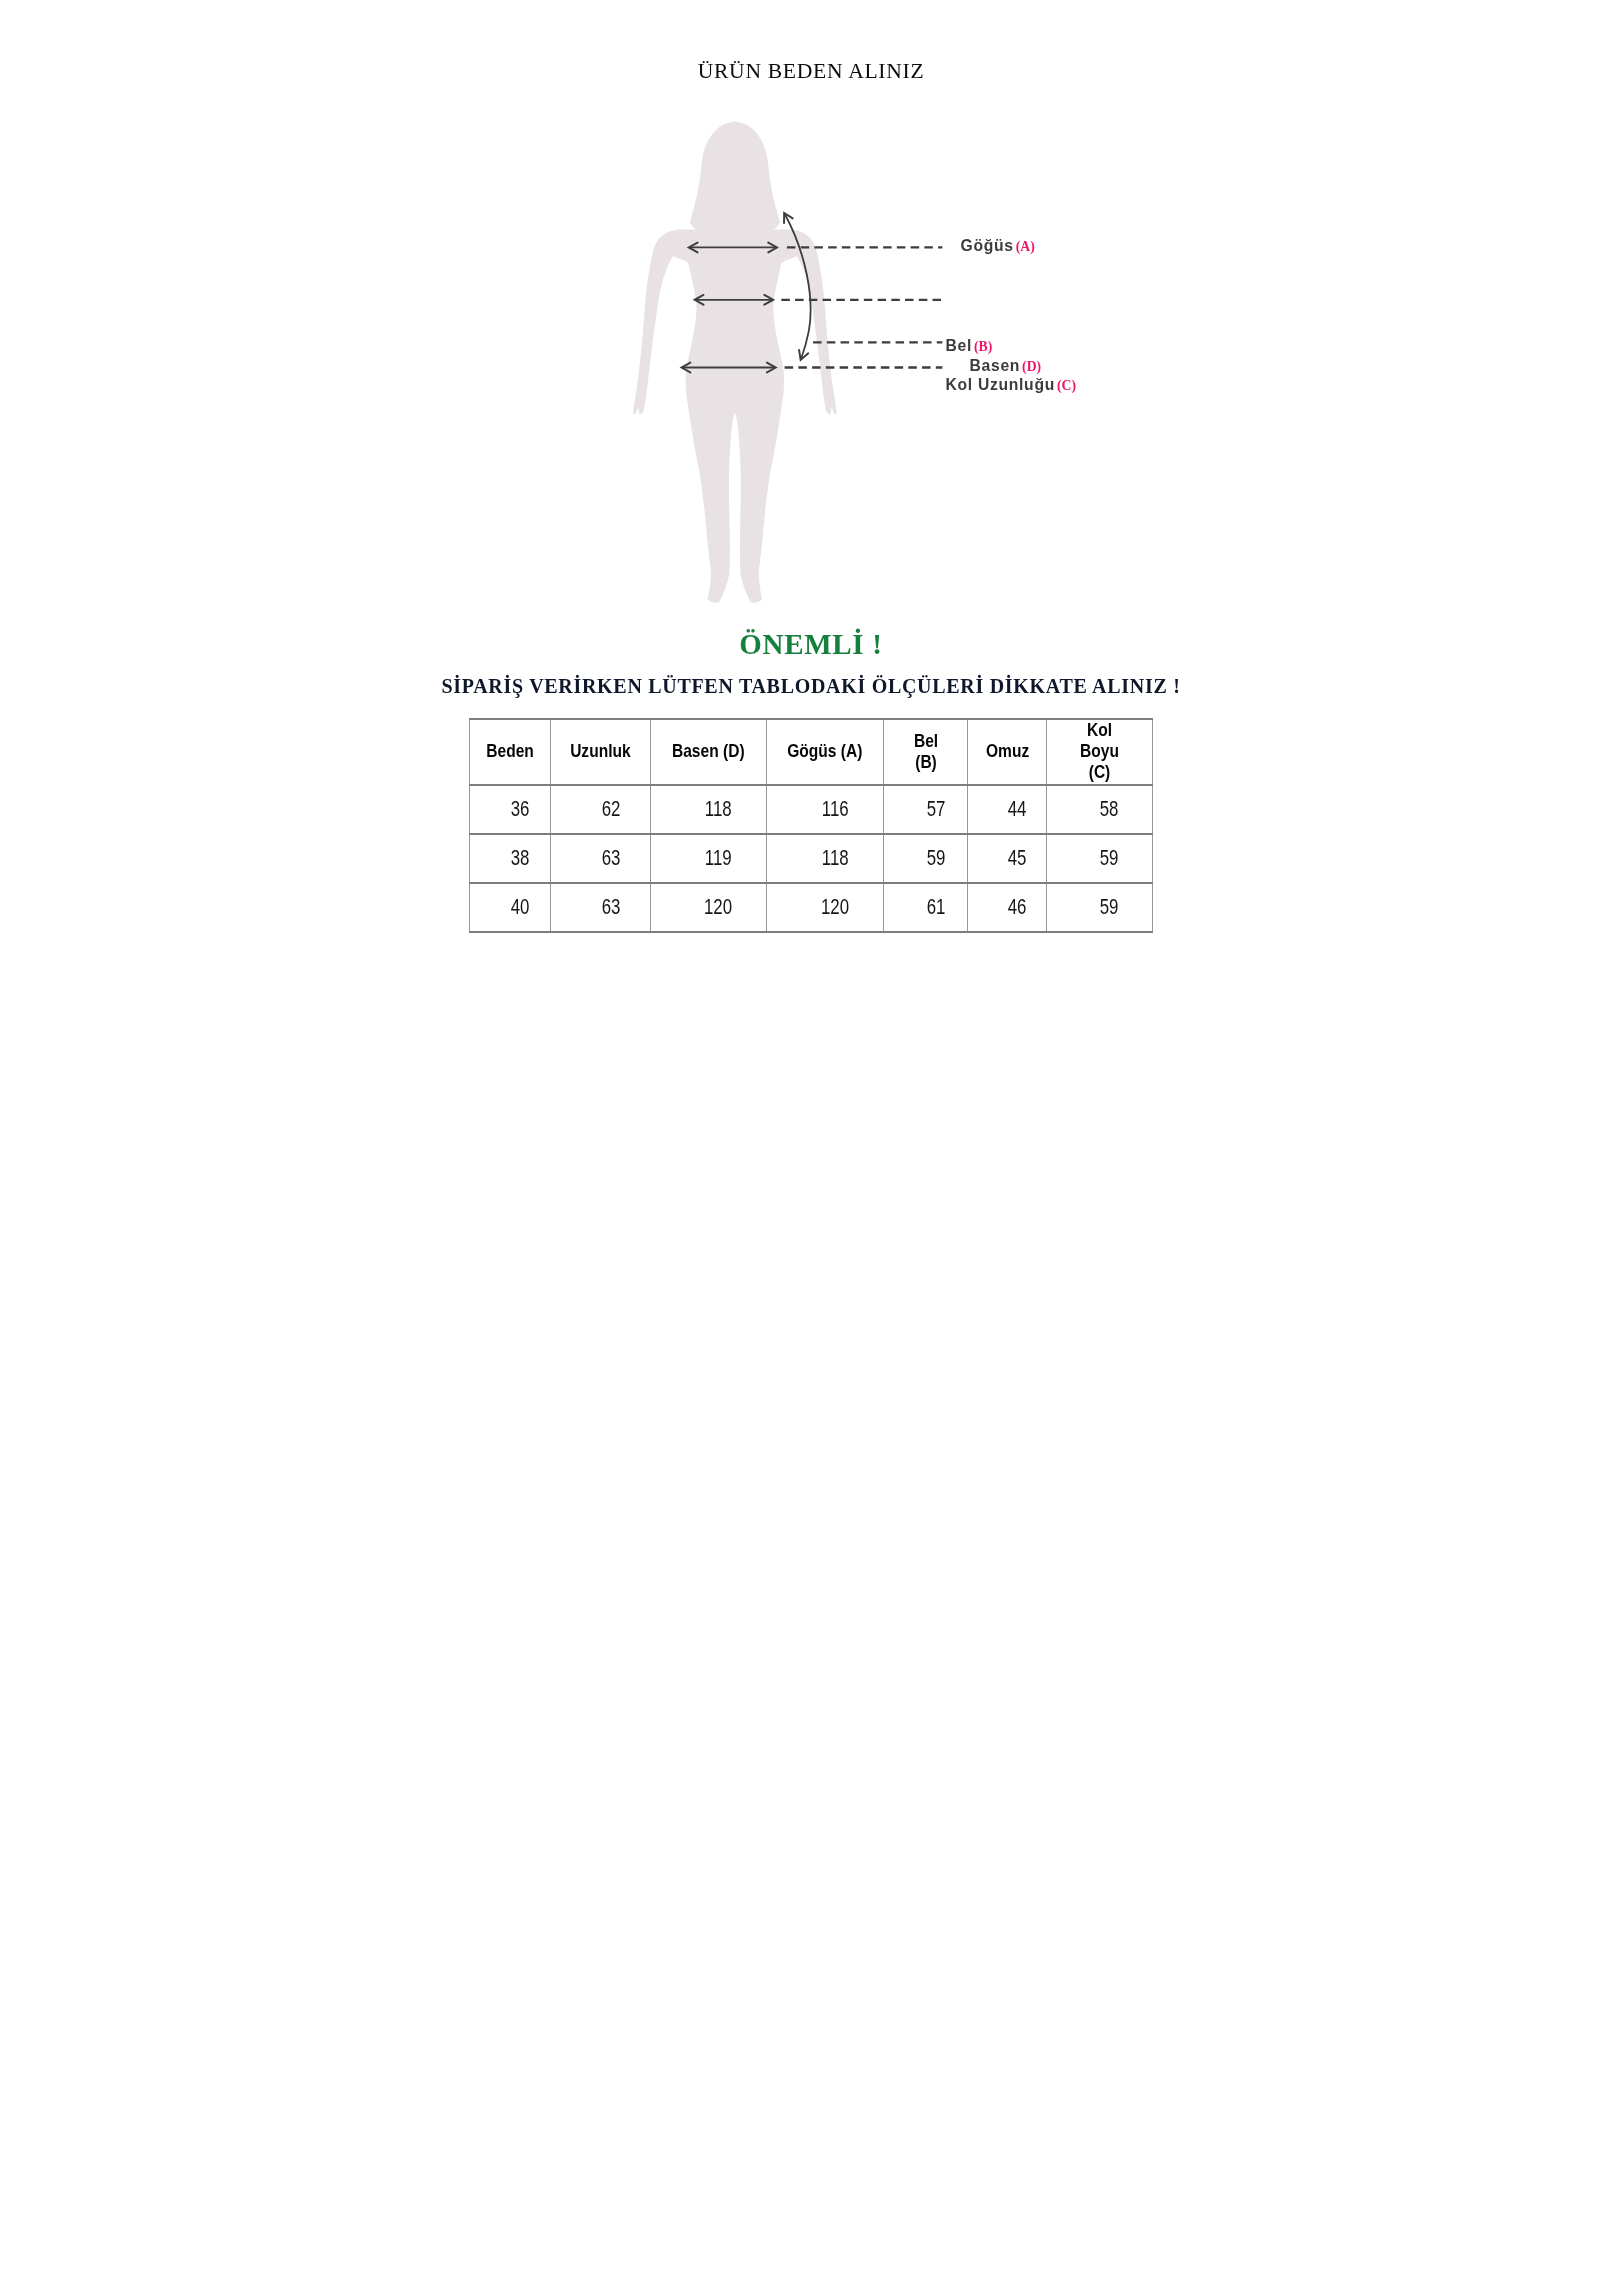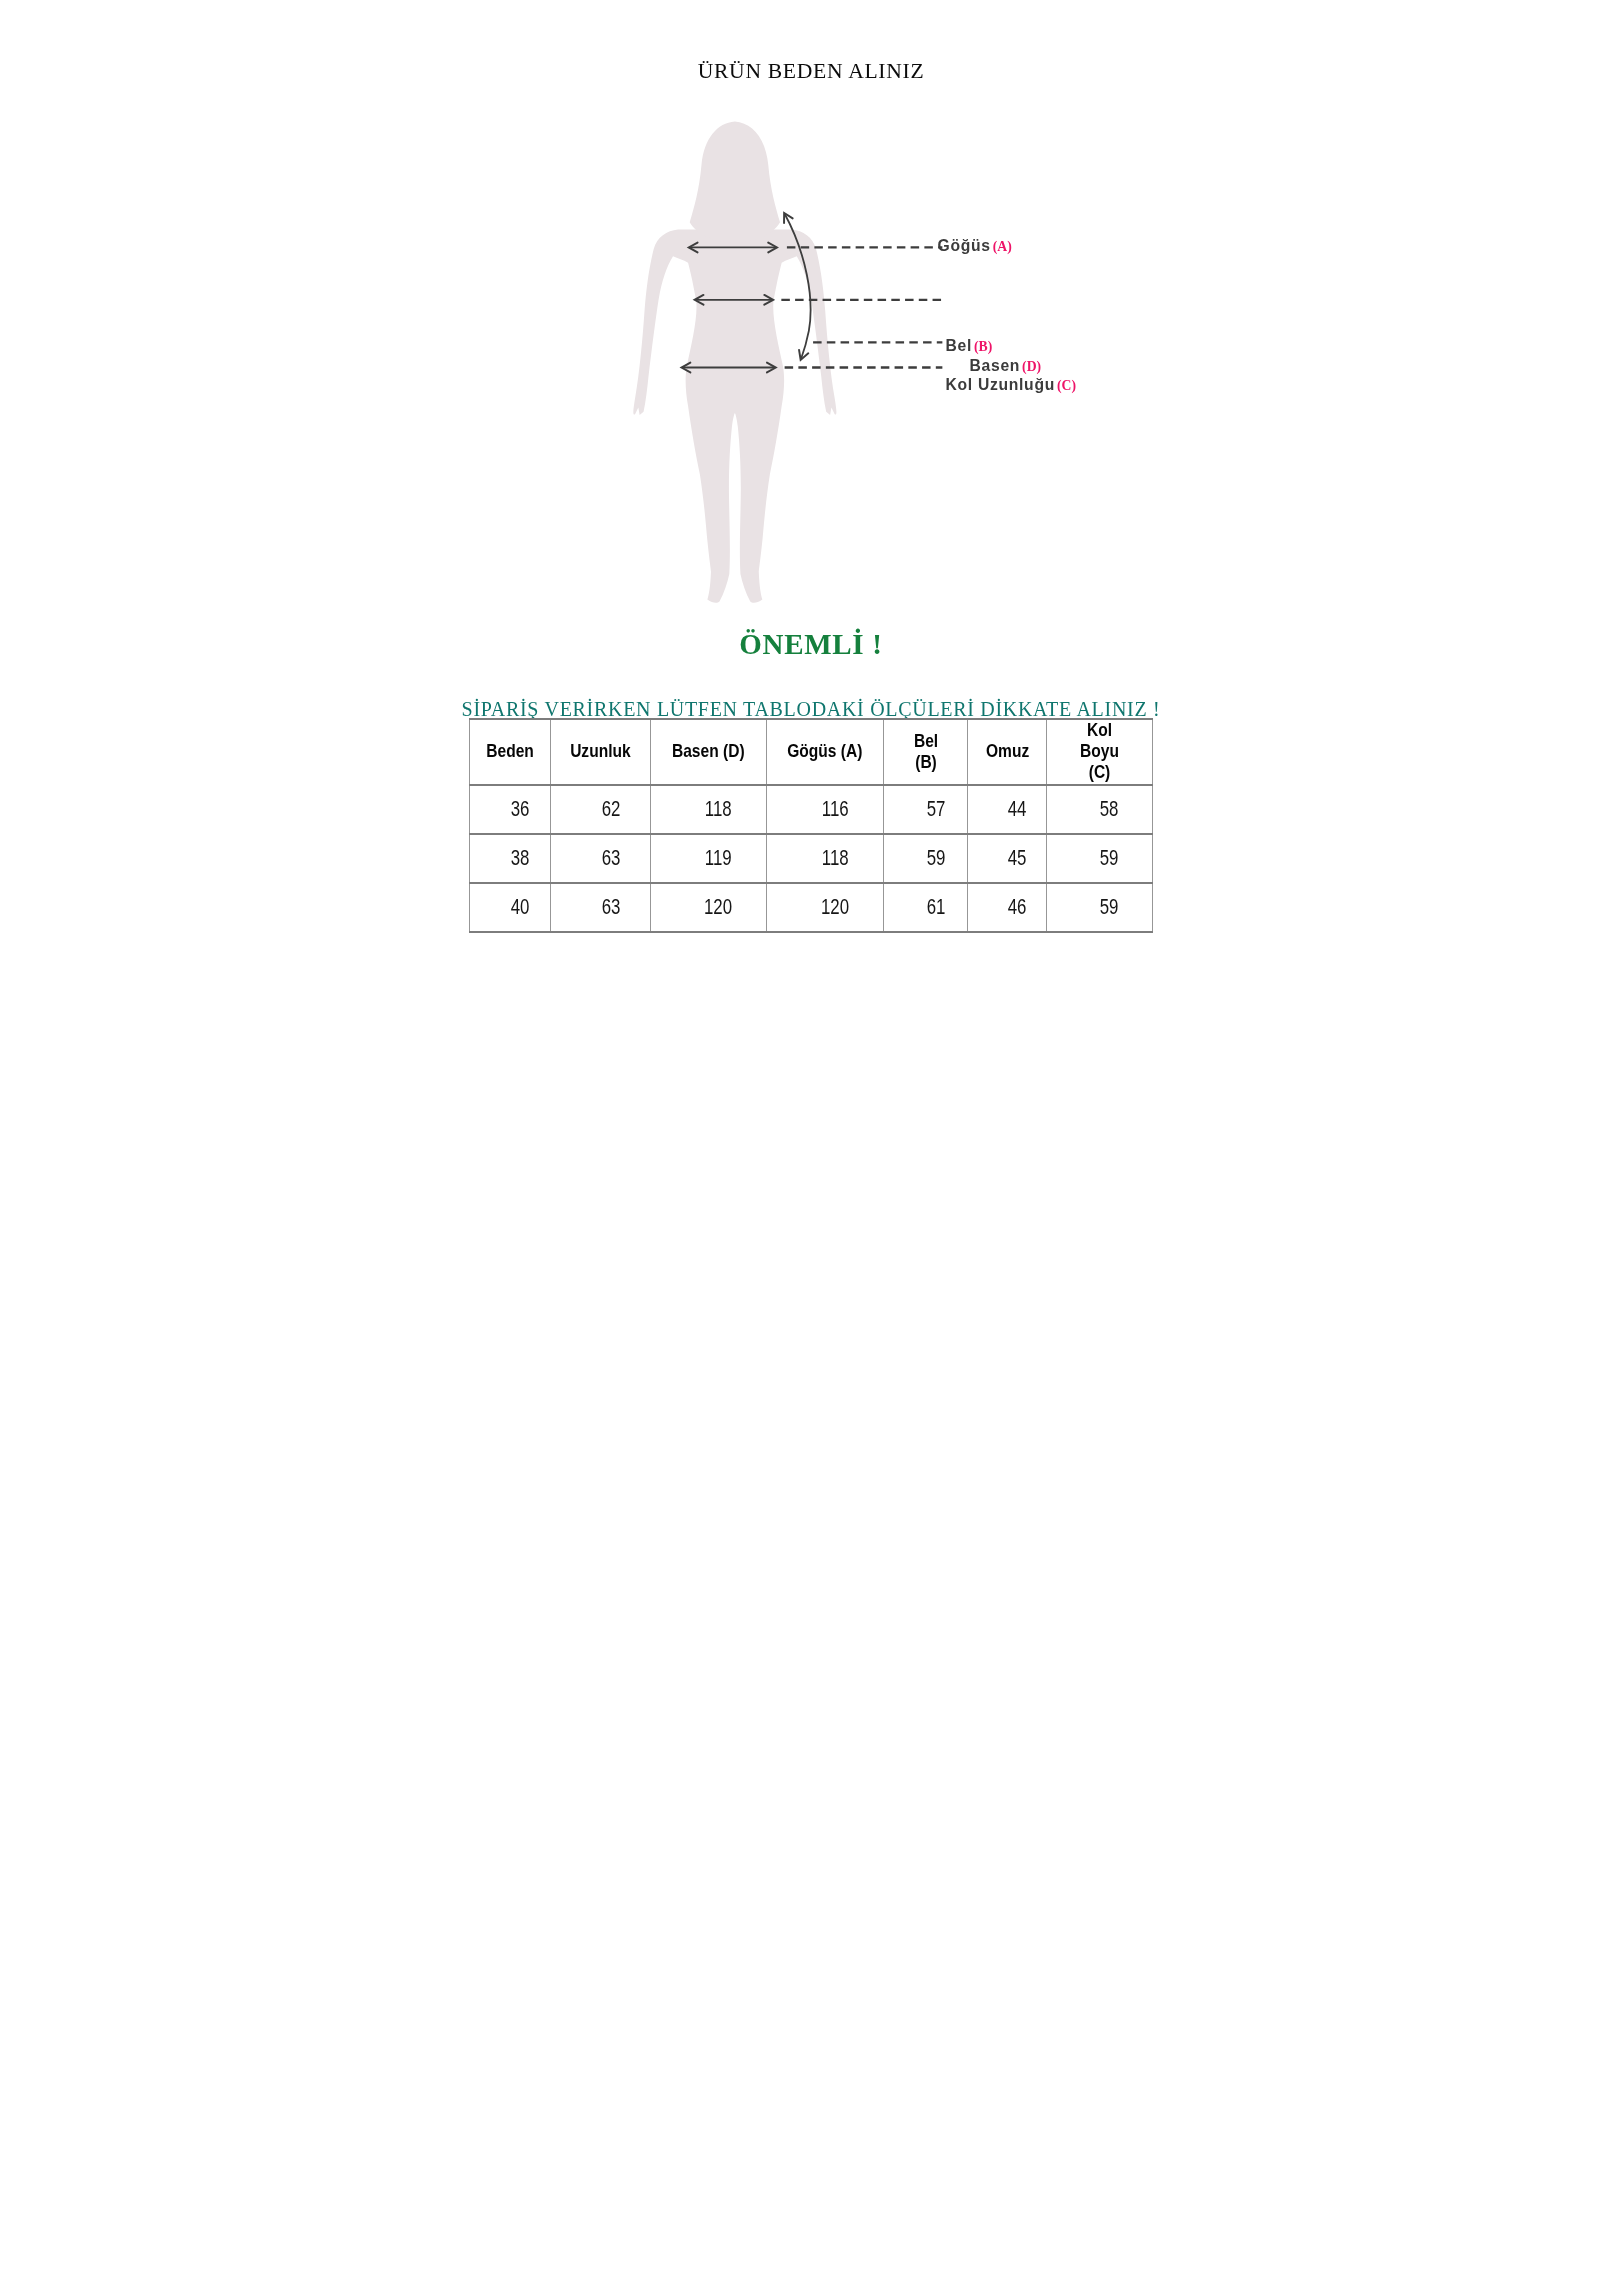--- a/index.html
+++ b/index.html
@@ -37,43 +37,43 @@
     white-space:nowrap;
   }
   .meas-label .letter {
     font-family:"Liberation Serif", serif;
     font-weight:700;
     font-size:13.7px;
     letter-spacing:0;
     color:#ee1468;
     margin-left:2px;
   }
-  .lbl-gogus  { left:532px; top:237px; }
+  .lbl-gogus  { left:555px; top:237px; }
   .lbl-bel    { left:540px; top:289px;margin-top:48px; }
   .lbl-kol    { left:540px; top:332px;margin-top:44px; }
   .lbl-basen  { left:540px; top:357px;padding-left:24px; }
 
   
   .important {
     position:absolute; top:628px; left:0; width:100%;
     text-align:center;
     font-family:"Liberation Serif", serif;
     font-weight:700;
     font-size:29px;
     letter-spacing:0.7px;
     color:#15803d;
   }
   .warning {
-    position:absolute; top:698px; left:0; width:100%;
-    text-align:center;
-    font-family:"Liberation Serif", serif;
-    font-weight:400;
+    position:absolute; top:675px; left:0; width:100%;
+    text-align:center;
+    font-family:"Liberation Serif", serif;
+    font-weight:700;
     font-size:20px;
     letter-spacing:0.7px;
-    color:#0f766e;
+    color:#0f172a;
   }
 
   
   .size-table-wrap {
     position:absolute; left:63px; top:718px; width:684px;
   }
   table.size-table {
     width:100%;
     border-collapse:collapse;
     table-layout:fixed;

